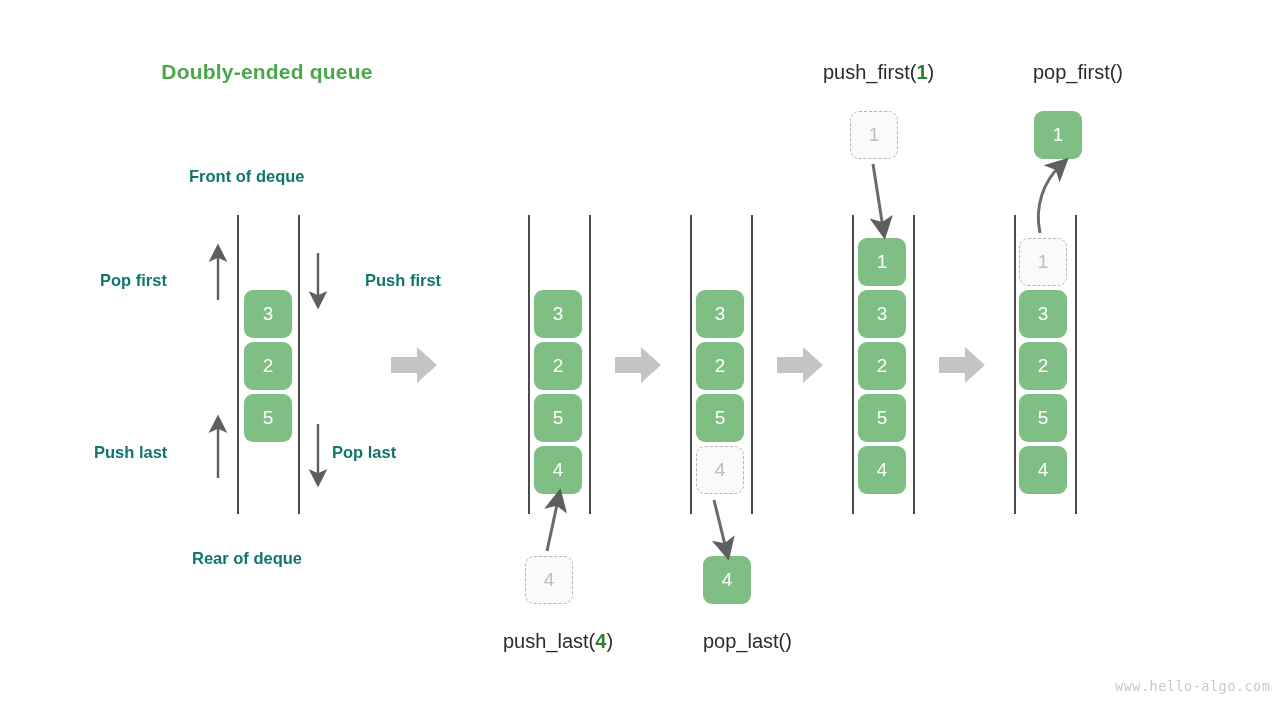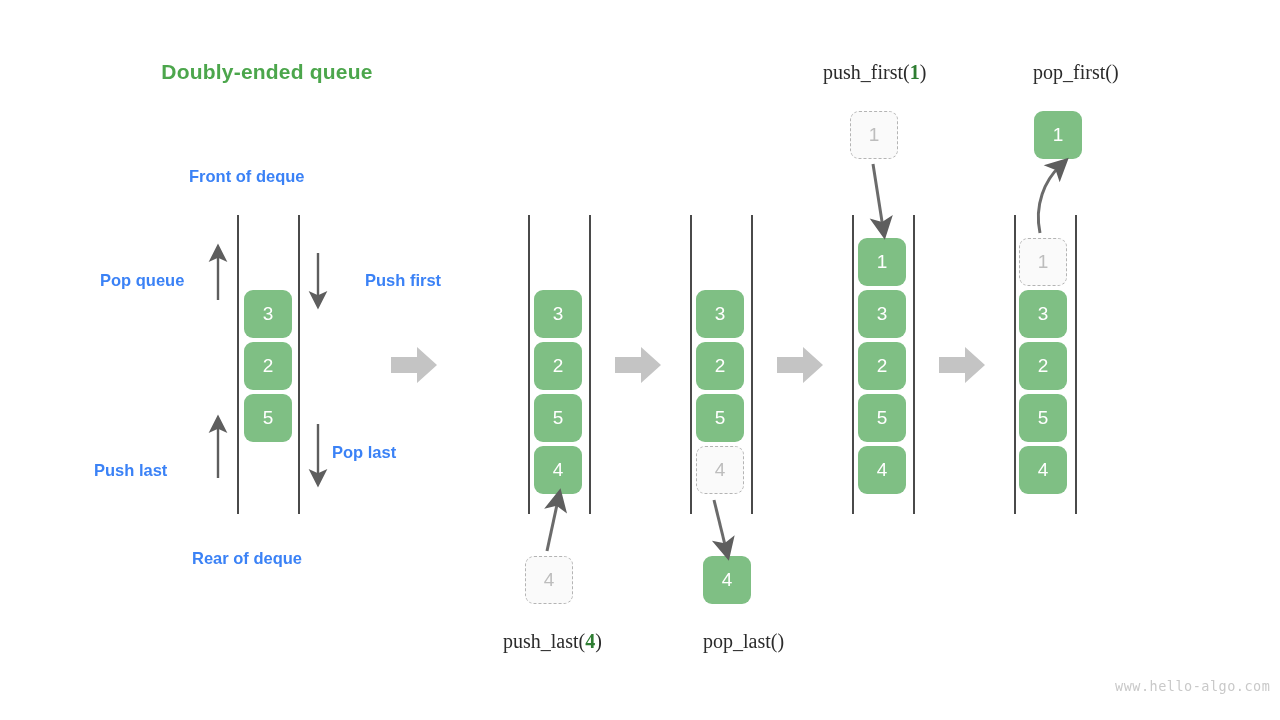--- a/index.html
+++ b/index.html
@@ -23,27 +23,27 @@
   
   .title {
     color: #4CA64C;
     font-weight: bold;
     font-size: 21px;
     text-align: center;
     letter-spacing: .2px;
     line-height: 40px;
   }
   .label-bold {
-    color: #3b82f6;
+    color: #0f766e;
     font-weight: bold;
     font-size: 16.5px;
     white-space: nowrap;
   }
   .mono {
-    font-family: Liberation Serif, serif;
+    font-family: Liberation Sans, sans-serif;
     font-size: 20px;
     color: #2b2b2b;
     white-space: nowrap;
   }
   .mono .arg {
     color: #2E7D32;
     font-weight: bold;
   }
   .watermark {
     font-family: "DejaVu Sans Mono", "Liberation Mono", monospace;
@@ -100,25 +100,25 @@
 <div id="stage">
 
   <div class="abs title" style="left:142px; top:52px; width:250px;">
     <div>Doubly-ended queue</div>
   </div>
 
   <div class="abs label-bold" style="left:189px; top:167px;">Front of deque</div>
 
   <div class="abs label-bold" style="left:192px; top:549px;">Rear of deque</div>
 
-  <div class="abs label-bold" style="left:100px; top:271px;">Pop queue</div>
+  <div class="abs label-bold" style="left:100px; top:271px;">Pop first</div>
 
   <div class="abs label-bold" style="left:340px; top:271px;margin-left:25px;">Push first</div>
 
-  <div class="abs label-bold" style="left:94px; top:461px;">Push last</div>
+  <div class="abs label-bold" style="left:94px; top:443px;">Push last</div>
 
   <div class="abs label-bold" style="left:332px; top:443px;">Pop last</div>
 
   <div class="abs rail" style="left:237px; top:215px; height:299px;"></div>
   <div class="abs rail" style="left:298px; top:215px; height:299px;"></div>
 
   <div class="abs" style="left:244px; top:290px; display:flex; flex-direction:column; gap:4px;">
       <div class="cell filled">3</div>
       <div class="cell filled">2</div>
       <div class="cell filled">5</div>

